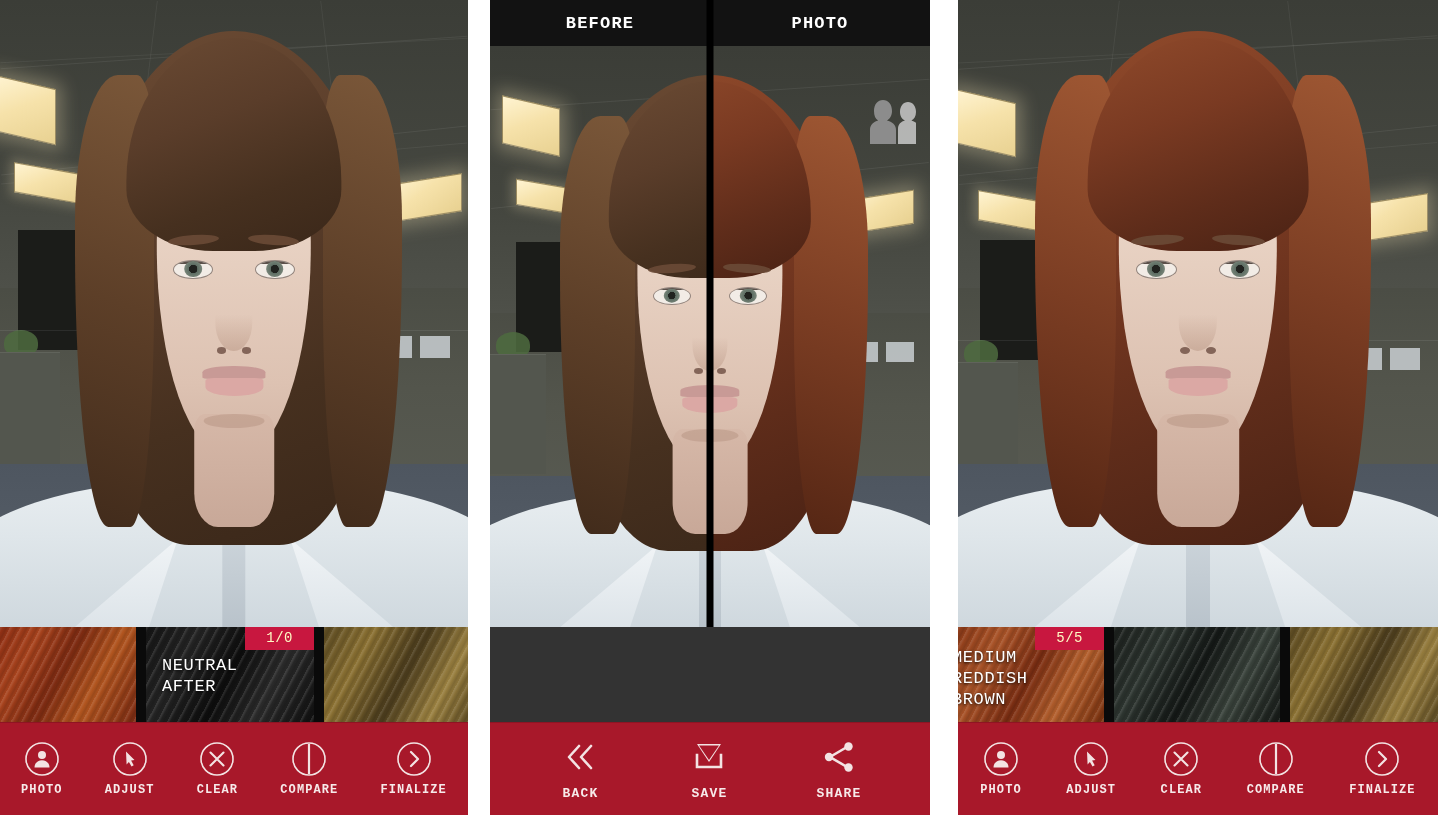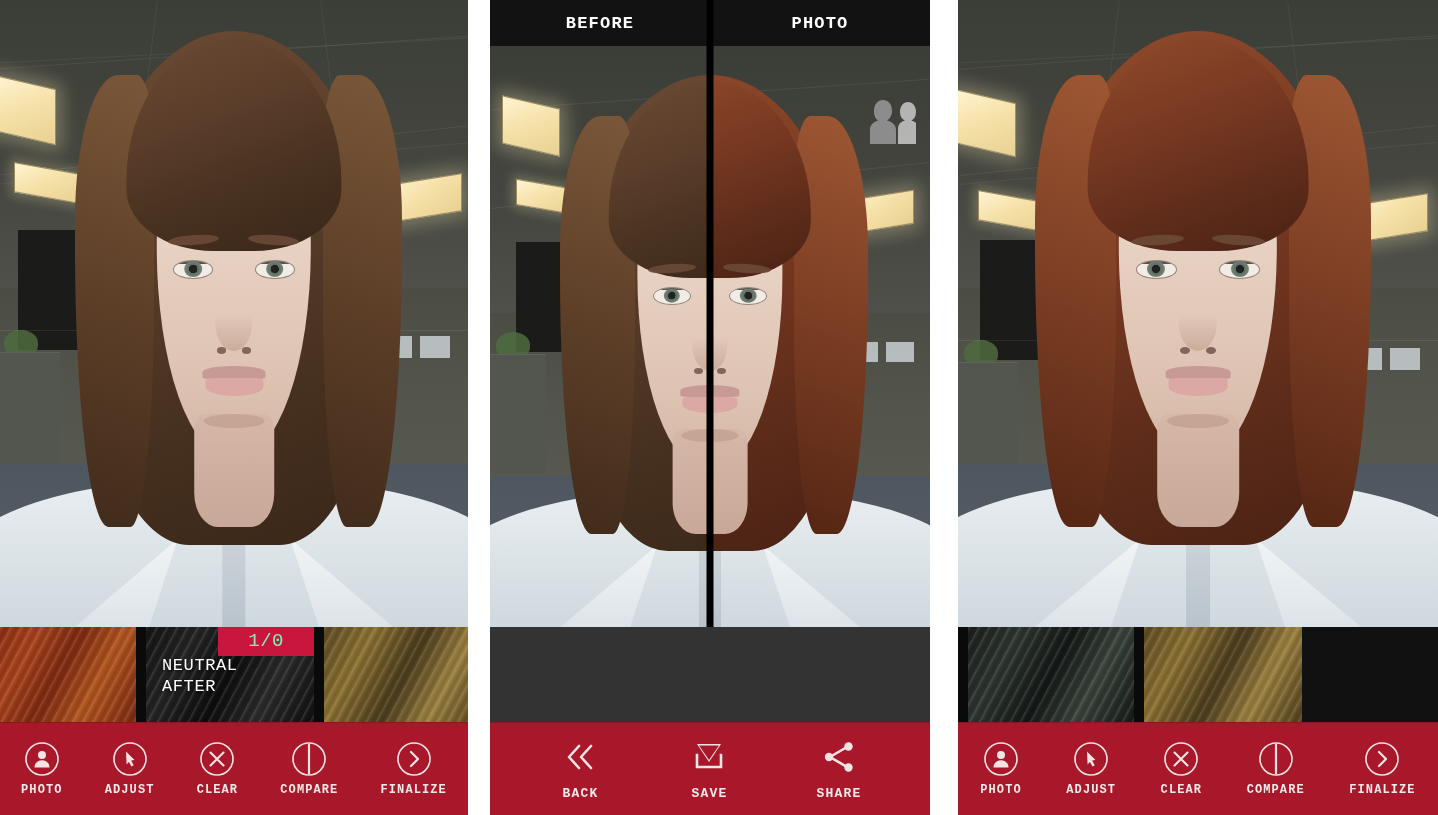--- a/index.html
+++ b/index.html
@@ -202,22 +202,22 @@
 
   .sw-gap { width:10px; height:100%; background:#0a0a0a; flex:0 0 auto; }
 
   .sw-name {
     position:absolute; left:16px; top:28px; z-index:4;
     color:#fff; font-size:17px; line-height:21px; letter-spacing:.6px;
     text-shadow:0 1px 3px rgba(0,0,0,.9);
     white-space:pre-line;
   }
   .sw-badge {
-    position:absolute; z-index:5; background:#C8173F; color:#86efac;
-    font-size:19px; padding:3px 30px 4px; letter-spacing:.5px;
+    position:absolute; z-index:5; background:#C8173F; color:#fef9c3;
+    font-size:14px; padding:3px 21px 4px; letter-spacing:.5px;
   }
 
   
   .toolbar {
     position:relative; width:100%; height:93px;
     background:#A8182A; display:flex; align-items:center; justify-content:space-around;
     border-top:1px solid #8f1423;
   }
   .tb-item { display:flex; flex-direction:column; align-items:center; gap:6px; cursor:pointer; }
   .tb-ico { width:36px; height:36px; display:block; }
@@ -528,20 +528,27 @@
         <div class="nostril r"></div>
         <div class="lips">
           <span class="lip-top"></span>
           <span class="lip-bot"></span>
         </div>
         <div class="chin-shadow"></div>
       </div>
     </div>
 
     <div class="swatches">
+      <div class="swatch" style="width:146px;">
+        <span class="sw-tex sw-redbrn"></span>
+        <span class="sw-badge" style="right:0;top:0;">5/5</span>
+        <span class="sw-name" style="left:-6px;top:20px;">MEDIUM
+REDDISH
+BROWN</span>
+      </div>
       <div class="sw-gap"></div>
       <div class="swatch" style="width:166px;">
         <span class="sw-tex sw-dark"></span>
       </div>
       <div class="sw-gap"></div>
       <div class="swatch" style="width:158px;">
         <span class="sw-tex sw-gold"></span>
       </div>
     </div>
 

